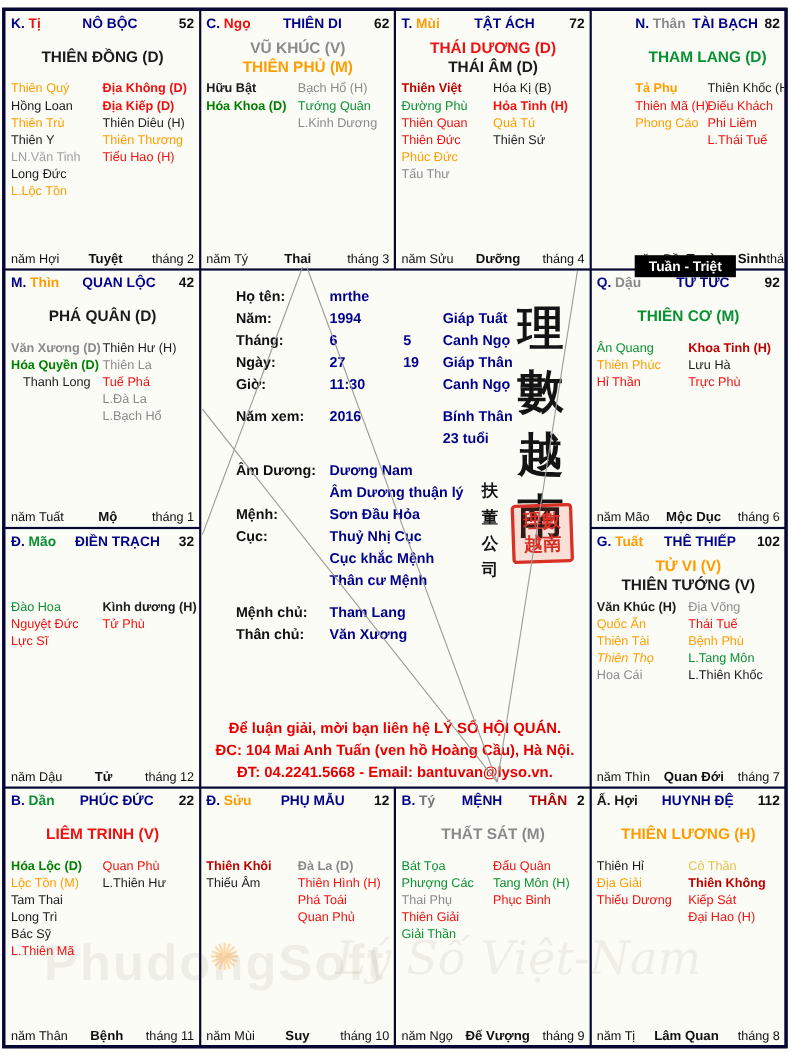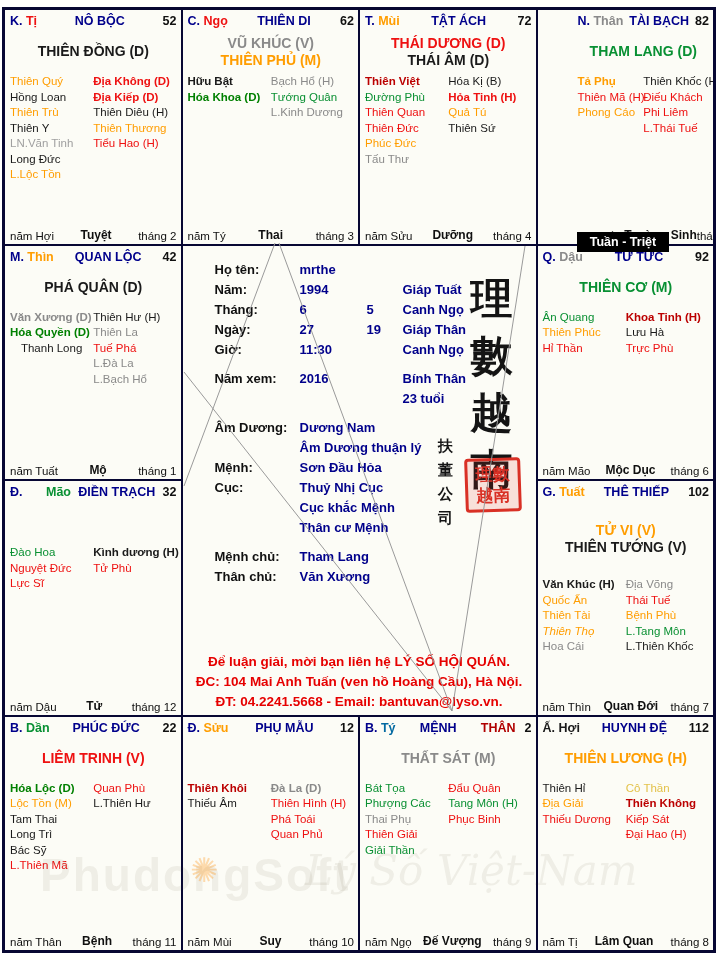--- a/index.html
+++ b/index.html
@@ -351,21 +351,21 @@
           </div>
         </div>
         <div class="cell-footer">
           <span class="foot-year">năm Mão</span>
           <span class="foot-stage">Mộc Dục</span>
           <span class="foot-month">tháng 6</span>
         </div>
       </div>
       <div class="cell" style="grid-area: c7;">
         <div class="cell-header">
-          <span class="sb"><span class="stem" style="color: rgb(0, 0, 139);">Đ.</span><span class="branch" style="color: rgb(8, 144, 51); margin-left: 20px;">&nbsp;Mão</span></span>
+          <span class="sb"><span class="stem" style="color: rgb(0, 0, 139);">Đ.</span><span class="branch" style="color: rgb(8, 144, 51);">&nbsp;Mão</span></span>
           <span class="pname">ĐIỀN TRẠCH</span>
           <span class="pnum">32</span>
         </div>
         <div class="main-stars"></div>
         <div class="star-cols">
           <div class="star-col">
             <span class="star" style="color: rgb(10, 144, 51);">Đào Hoa</span>
             <span class="star" style="color: rgb(238, 17, 17);">Nguyệt Đức</span>
             <span class="star" style="color: rgb(238, 17, 17);">Lực Sĩ</span>
           </div>
@@ -373,21 +373,21 @@
             <span class="star" style="color: rgb(26, 26, 26); font-weight: bold;">Kình dương (H)</span>
             <span class="star" style="color: rgb(238, 17, 17);">Tử Phù</span>
           </div>
         </div>
         <div class="cell-footer">
           <span class="foot-year">năm Dậu</span>
           <span class="foot-stage">Tử</span>
           <span class="foot-month">tháng 12</span>
         </div>
       </div>
-      <div class="cell" style="grid-area: c8; gap: 16px;">
+      <div class="cell" style="grid-area: c8;">
         <div class="cell-header">
           <span class="sb"><span class="stem" style="color: rgb(0, 0, 139);">G.</span><span class="branch" style="color: rgb(255, 157, 0);">&nbsp;Tuất</span></span>
           <span class="pname">THÊ THIẾP</span>
           <span class="pnum">102</span>
         </div>
         <div class="main-stars">
           <div class="main-star" style="color: rgb(255, 157, 0);">TỬ VI (V)</div>
           <div class="main-star" style="color: rgb(26, 26, 26);">THIÊN TƯỚNG (V)</div>
         </div>
         <div class="star-cols">
@@ -461,21 +461,21 @@
           </div>
         </div>
         <div class="cell-footer">
           <span class="foot-year">năm Mùi</span>
           <span class="foot-stage">Suy</span>
           <span class="foot-month">tháng 10</span>
         </div>
       </div>
       <div class="cell" style="grid-area: c11;">
         <div class="cell-header">
-          <span class="sb"><span class="stem" style="color: rgb(0, 0, 139);">B.</span><span class="branch" style="color: #0369a1;">&nbsp;Tý</span></span>
+          <span class="sb"><span class="stem" style="color: rgb(0, 0, 139);">B.</span><span class="branch" style="color: #737373;">&nbsp;Tý</span></span>
           <span class="pname">MỆNH</span>
           <span class="pname2">THÂN</span>
           <span class="pnum">2</span>
         </div>
         <div class="main-stars">
           <div class="main-star" style="color: rgb(138, 138, 138);">THẤT SÁT (M)</div>
         </div>
         <div class="star-cols">
           <div class="star-col">
             <span class="star" style="color: rgb(10, 144, 51);">Bát Tọa</span>

